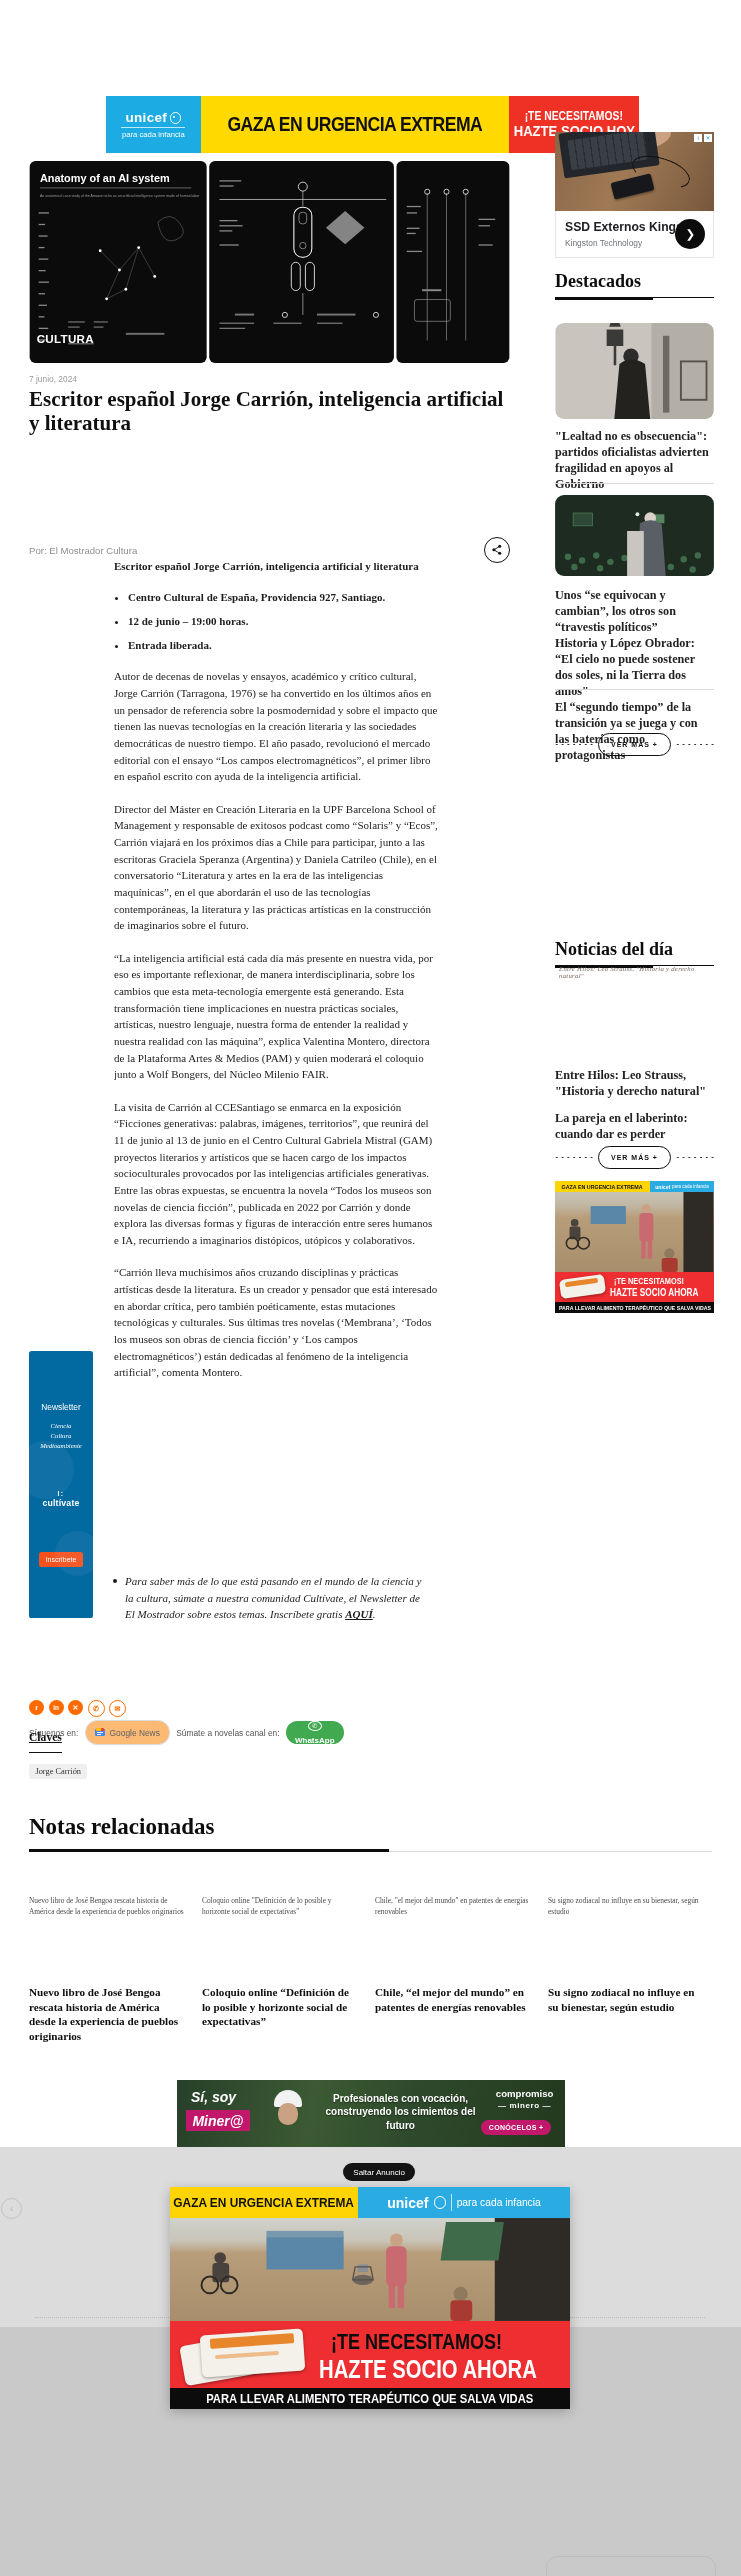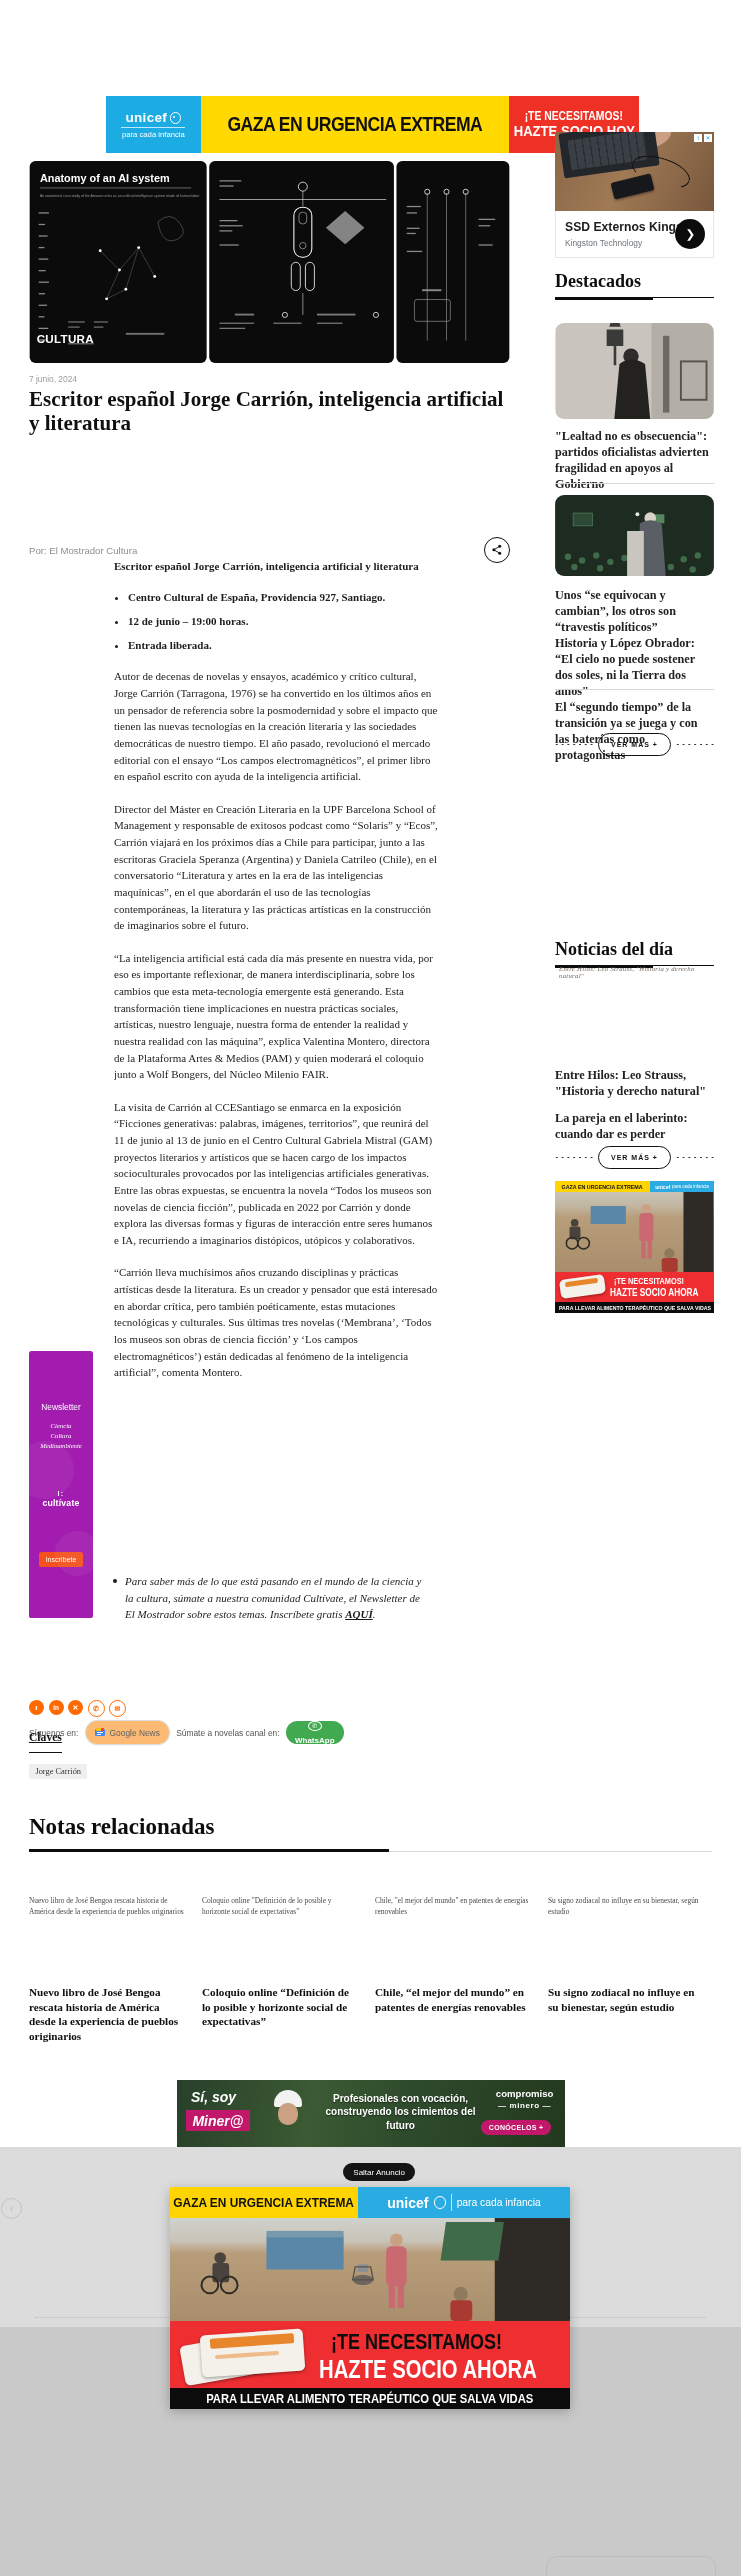--- a/index.html
+++ b/index.html
@@ -66,21 +66,21 @@
 
   
   .body{left:114px;top:558px;width:325px;height:1003px;overflow:hidden;color:#1d1d1d;
         font-family:"Liberation Serif",serif;font-size:11px;line-height:16.7px;}
   .body .lead{font-weight:bold;margin:0 0 14px 0;}
   .body ul{margin:0 0 14px 0;padding-left:14px;}
   .body li{font-weight:bold;margin-bottom:7.7px;}
   .body p{margin:0 0 15.4px 0;}
 
   
-  .nl-box{left:29px;top:1351px;width:64px;height:267px;background:#a21caf;border-radius:2.6px;
+  .nl-box{left:29px;top:1351px;width:64px;height:267px;background:#0369a1;border-radius:2.6px;
           color:#fff;text-align:center;overflow:hidden;cursor:pointer;}
   .nl-box .bgdot{position:absolute;border-radius:50%;background:rgba(255,255,255,.06);}
   .nl-title{margin-top:51px;font-size:8.4px;}
   .nl-topics{margin-top:9px;font-family:"Liberation Serif",serif;font-style:italic;font-size:6.7px;
              line-height:1.5;}
   .nl-logo{margin-top:39px;font-weight:bold;font-size:8.7px;letter-spacing:0.2px;}
   .nl-logo .mark{display:block;font-size:7px;letter-spacing:1.3px;margin-bottom:1.3px;}
   .nl-cta{display:inline-block;margin-top:44px;background:#f4511e;color:#fff;font-size:7px;
           border-radius:2.6px;padding:3.9px 6.4px;}
 

